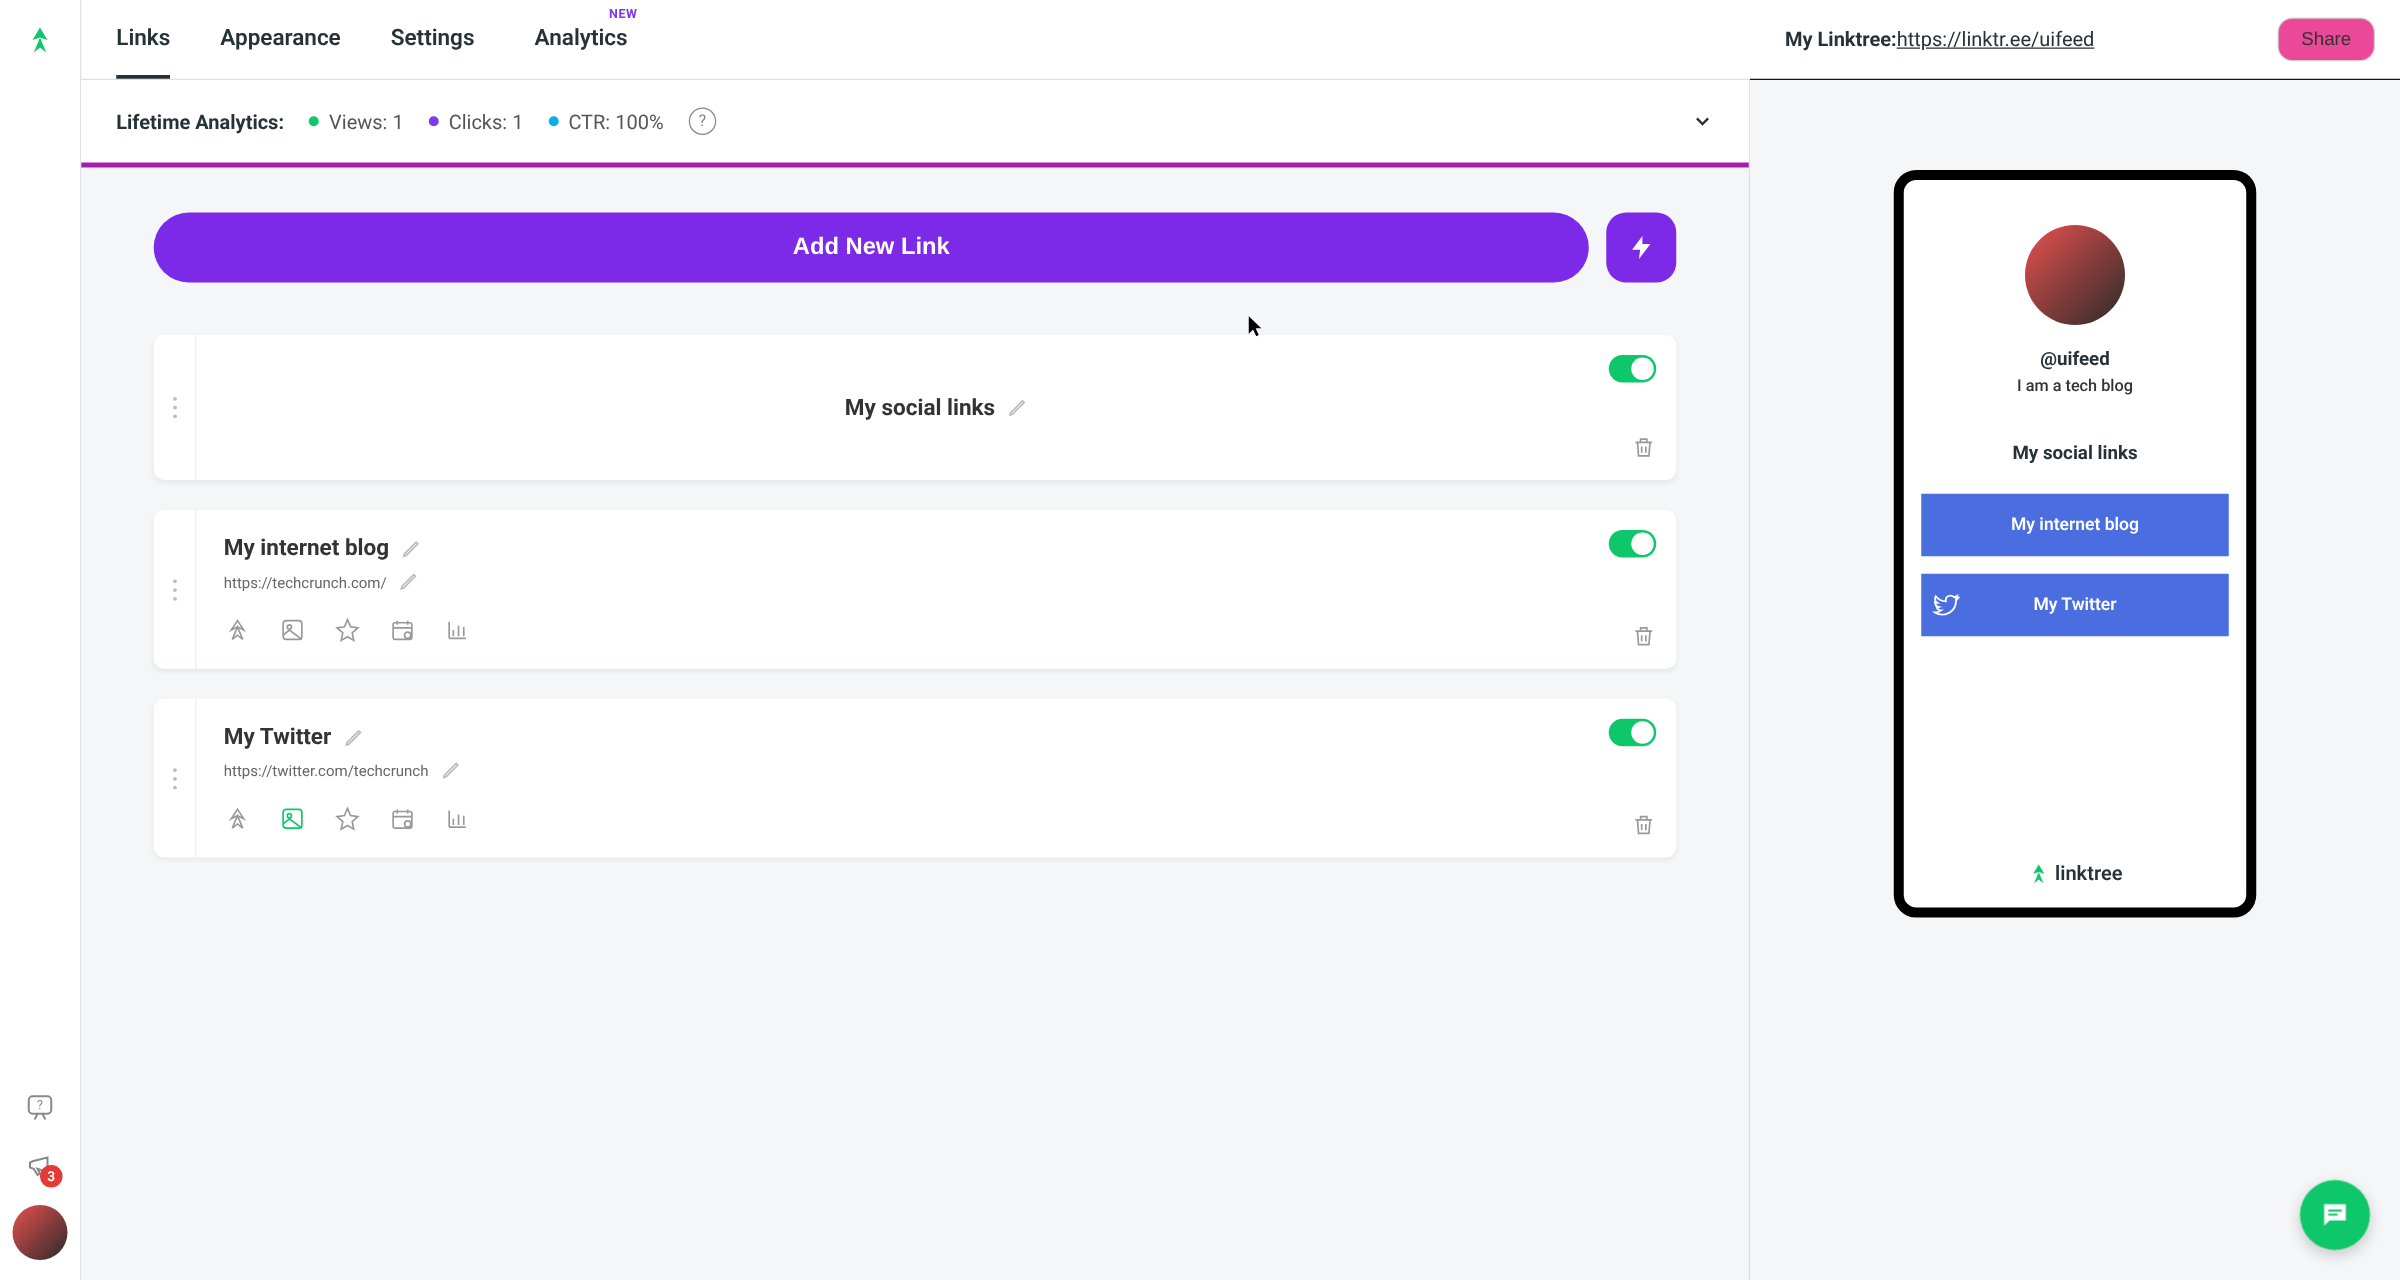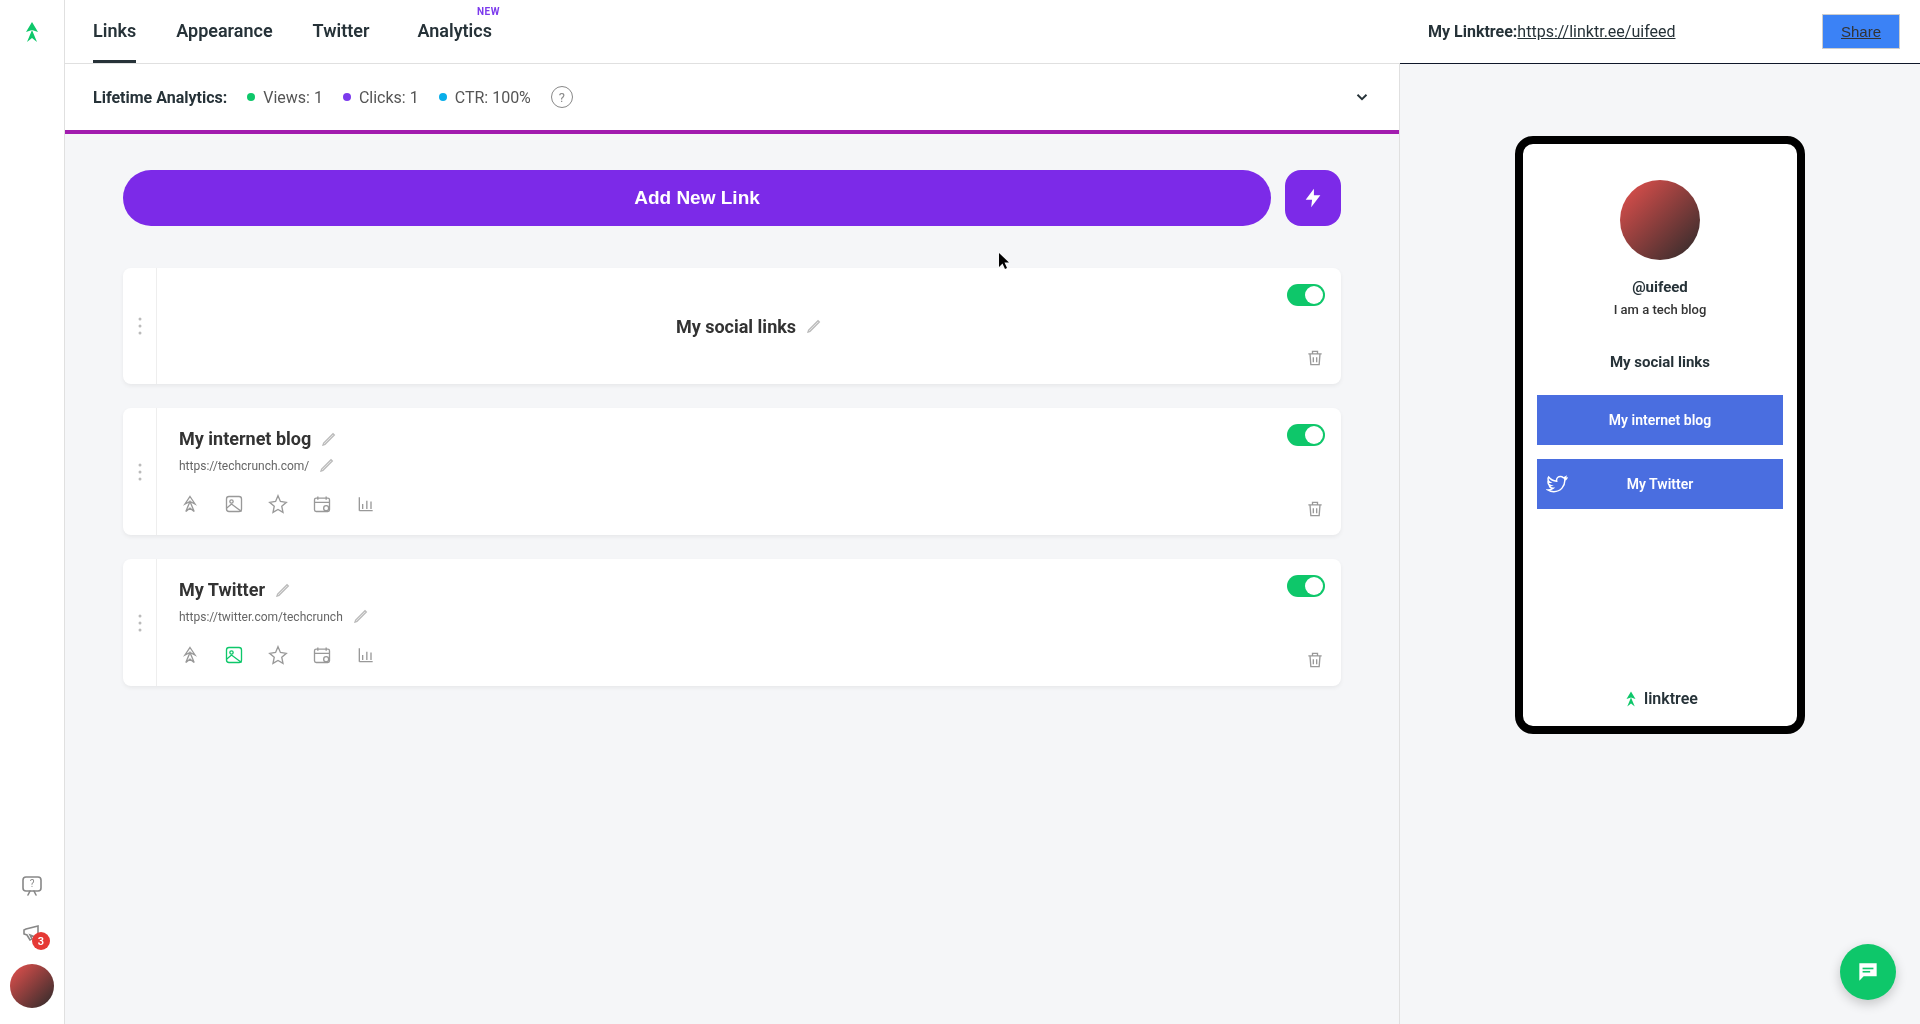--- a/index.html
+++ b/index.html
@@ -41,21 +41,21 @@
 .trash{ position:absolute; bottom:16px; right:16px; color:#888; cursor:pointer;}
 .card-full .title-row{ display:flex; align-items:center; gap:10px;}
 .card-full .url-row{ display:flex; align-items:flex-end; gap:10px; margin-top:8px; color:#666; font-size:12px;}
 .icon-row{ display:flex; gap:22px; margin-top:20px;}
 .card-icon{ width:22px; height:22px; color:#999; cursor:pointer; display:flex; align-items:center; justify-content:center;}
 .card-icon.active{ color:#0ec76a;}
 .preview-col{ width:520px; background:#f5f6f8; display:flex; flex-direction:column; }
 .topbar-right{ background:#fff; height:64px; display:flex; align-items:center; padding:0 20px 0 28px; border-bottom:1px solid #0f172a;}
 .my-url-label{ font-weight:700;}
 .my-url{ text-decoration:underline; color:#263238;}
-.share-btn{ margin-left:auto; border:1px solid #ccc; background:#3b82f6; border-radius:0; padding:8px 18px; font-size:15px; cursor:pointer; color:#333;text-decoration:underline;}
+.share-btn{ margin-left:auto; border:1px solid #ccc; background:#ec4899; border-radius:12px; padding:8px 18px; font-size:15px; cursor:pointer; color:#333;}
 .preview-area{ flex:1; display:flex; align-items:flex-start; justify-content:center; padding-top:72px; position:relative;}
 .phone{ width:290px; height:598px; border:8px solid #000; border-radius:18px; background:#fff; padding:36px 14px 18px; display:flex; flex-direction:column; align-items:center;}
 .phone-avatar{ width:80px; height:80px; border-radius:50%; background:linear-gradient(135deg,#e8514e,#2a2a2a);}
 .phone-handle{ margin-top:18px; font-weight:700; font-size:15px;}
 .phone-bio{ margin-top:6px; font-size:13px; color:#333; font-weight:500;}
 .phone-section{ margin-top:36px; font-weight:700; font-size:15px;}
 .phone-links{ width:100%; margin-top:24px; display:flex; flex-direction:column; gap:14px;}
 .phone-link{ background:#4a6ee0; color:#fff; height:50px; display:flex; align-items:center; justify-content:center; font-weight:600; font-size:14px; position:relative;}
 .phone-link .thumb{ position:absolute; left:6px; width:28px; height:28px; display:flex; align-items:center; justify-content:center;}
 .phone-footer{ margin-top:auto; display:flex; align-items:center; gap:4px; font-weight:600; color:#263238;}
@@ -95,21 +95,21 @@
   <div class="main-col">
     <div style="display:flex;">
       <div class="tabs" style="flex:1;">
         <div class="tab active">
             <span>Links</span>
           </div>
         <div class="tab">
             <span>Appearance</span>
           </div>
         <div class="tab">
-            <span>Twitter</span>
+            <span>Settings</span>
           </div>
         <div class="tab" style="padding-left:8px;">
           <span class="tab-badge">NEW</span>
           <span>Analytics</span>
         </div>
       </div>
       <div class="topbar-right" style="width:520px;">
         <span class="my-url-label">My Linktree:</span>
         <a class="my-url">https://linktr.ee/uifeed</a>
         <button class="share-btn">Share</button>

